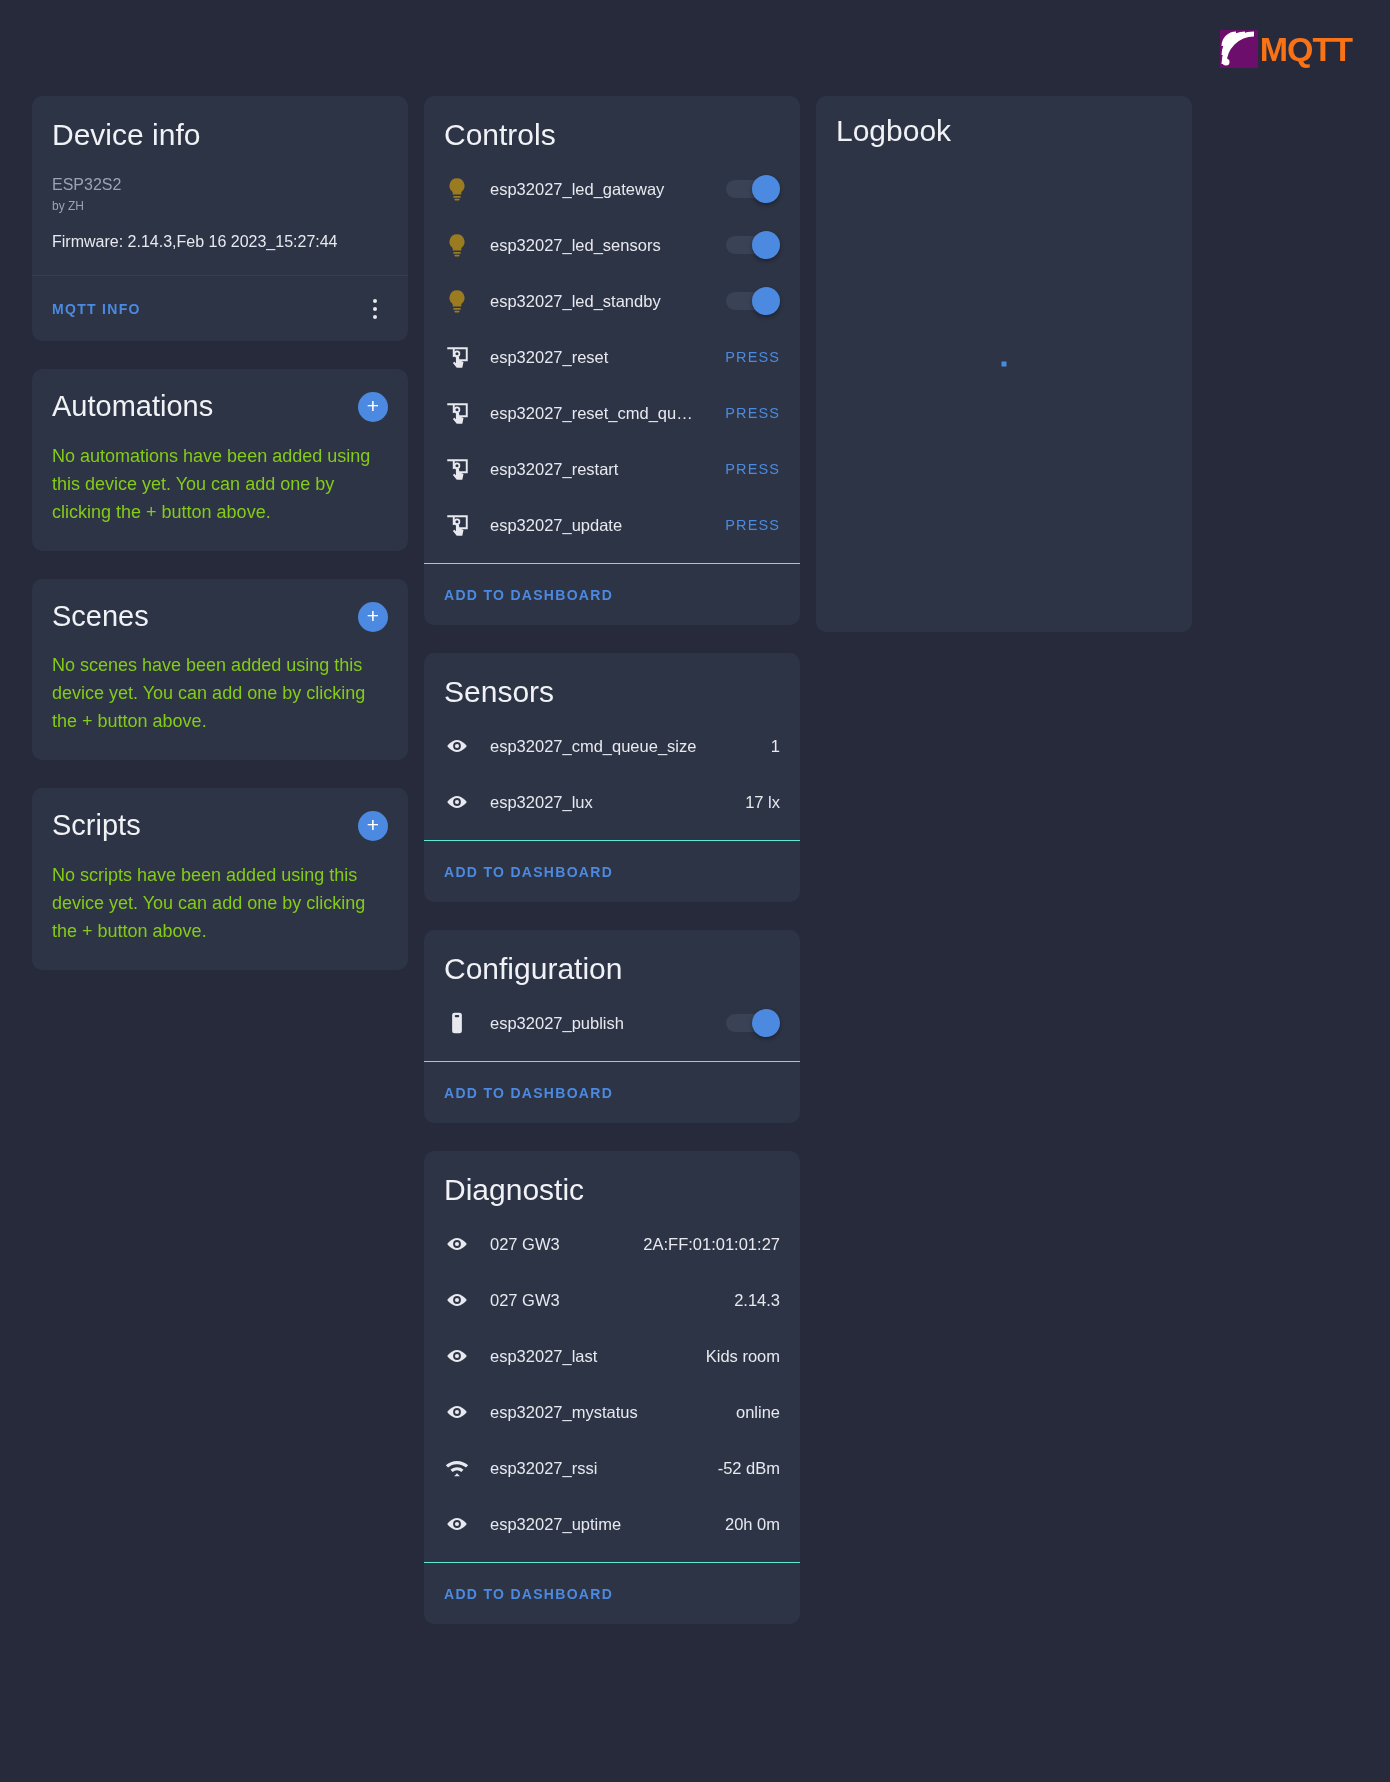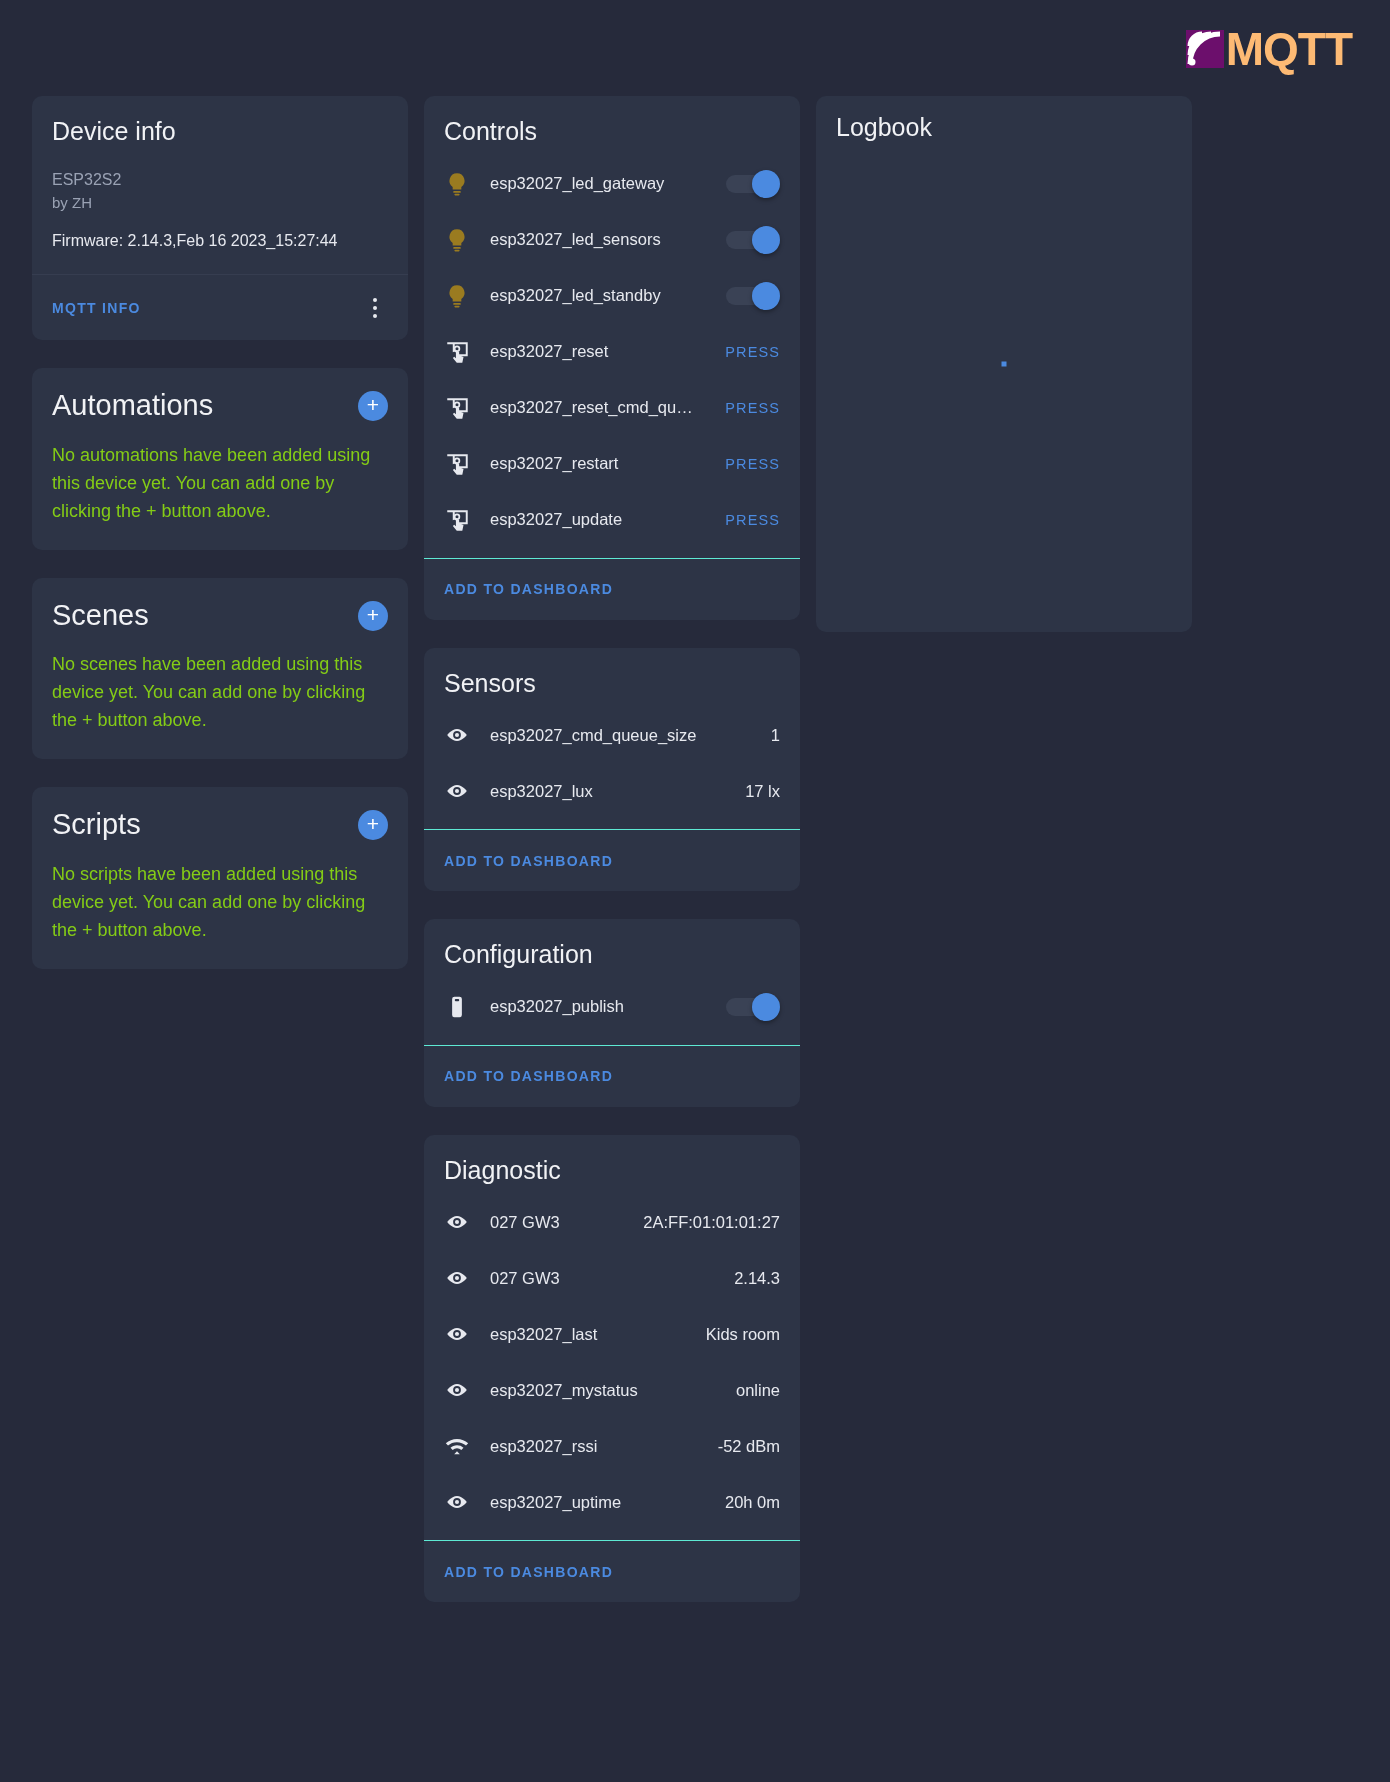--- a/index.html
+++ b/index.html
@@ -16,47 +16,47 @@
   
   .header {
     position: absolute; top: 0; left: 0; right: 0; height: 96px;
   }
   .brand {
     position: absolute; right: 38px; top: 30px;
     display: flex; align-items: center; gap: 2px;
   }
   .brand-icon { width: 38px; height: 38px; position: relative; }
   .brand-word {
-    font-size: 46px; font-weight: bold; color: #fdba74;
+    font-size: 34px; font-weight: bold; color: #f97316;
     letter-spacing: -1px; line-height: 38px;
   }
 
   
   .col { position: absolute; }
   .col-left  { left: 32px;  top: 96px;  width: 376px; }
   .col-mid   { left: 424px; top: 96px;  width: 376px; }
   .col-right { left: 816px; top: 96px;  width: 376px; }
 
   .card {
     background: #2d3446;
     border-radius: 10px;
     margin-bottom: 28px;
     overflow: hidden;
   }
   .card-pad { padding: 22px 20px 24px 20px; }
 
   .card-title {
-    font-size: 25px; font-weight: 400; color: #f1f2f5;
+    font-size: 30px; font-weight: 400; color: #f1f2f5;
     line-height: 1.1;
   }
   .card-title.sm { font-size: 29px; }
 
   
   .dev-model { font-size: 16px; color: #9aa2b4; margin-top: 22px; line-height: 1.5; }
-  .dev-by    { font-size: 15px; color: #9aa2b4; line-height: 1.5; }
+  .dev-by    { font-size: 12px; color: #9aa2b4; line-height: 1.5; }
   .dev-fw    { font-size: 16px; color: #e7e9ef; margin-top: 18px; }
 
   .card-actions {
     border-top: 1px solid #363d50;
     height: 66px;
     display: flex; align-items: center; justify-content: space-between;
     padding: 0 20px;
   }
   .link-btn {
     color: #4b8ae0; font-size: 14px; font-weight: bold;

